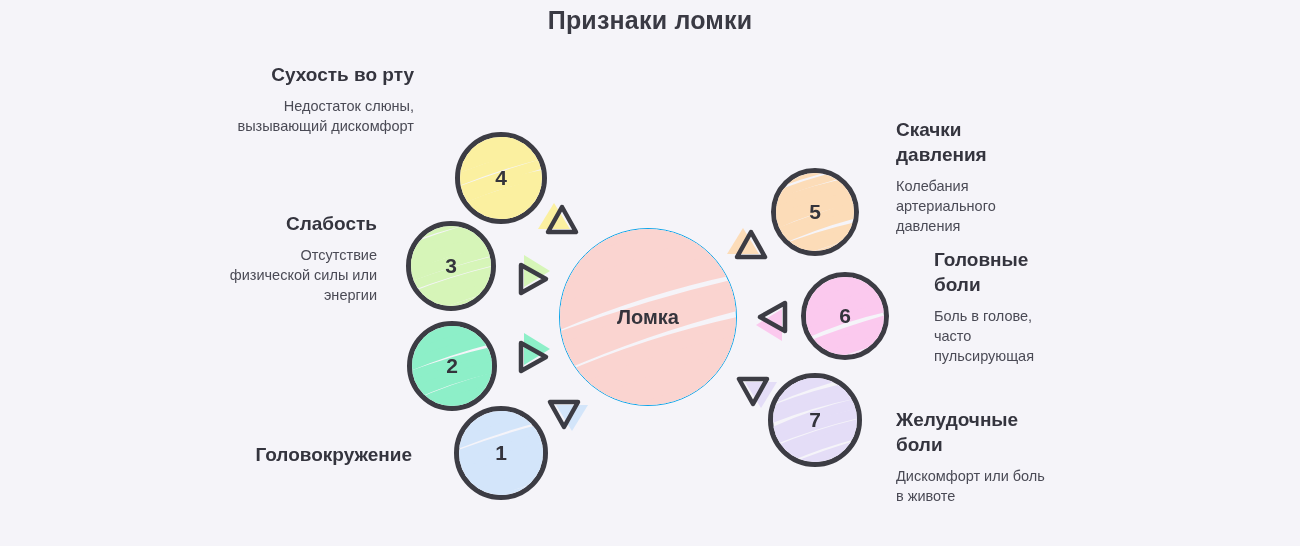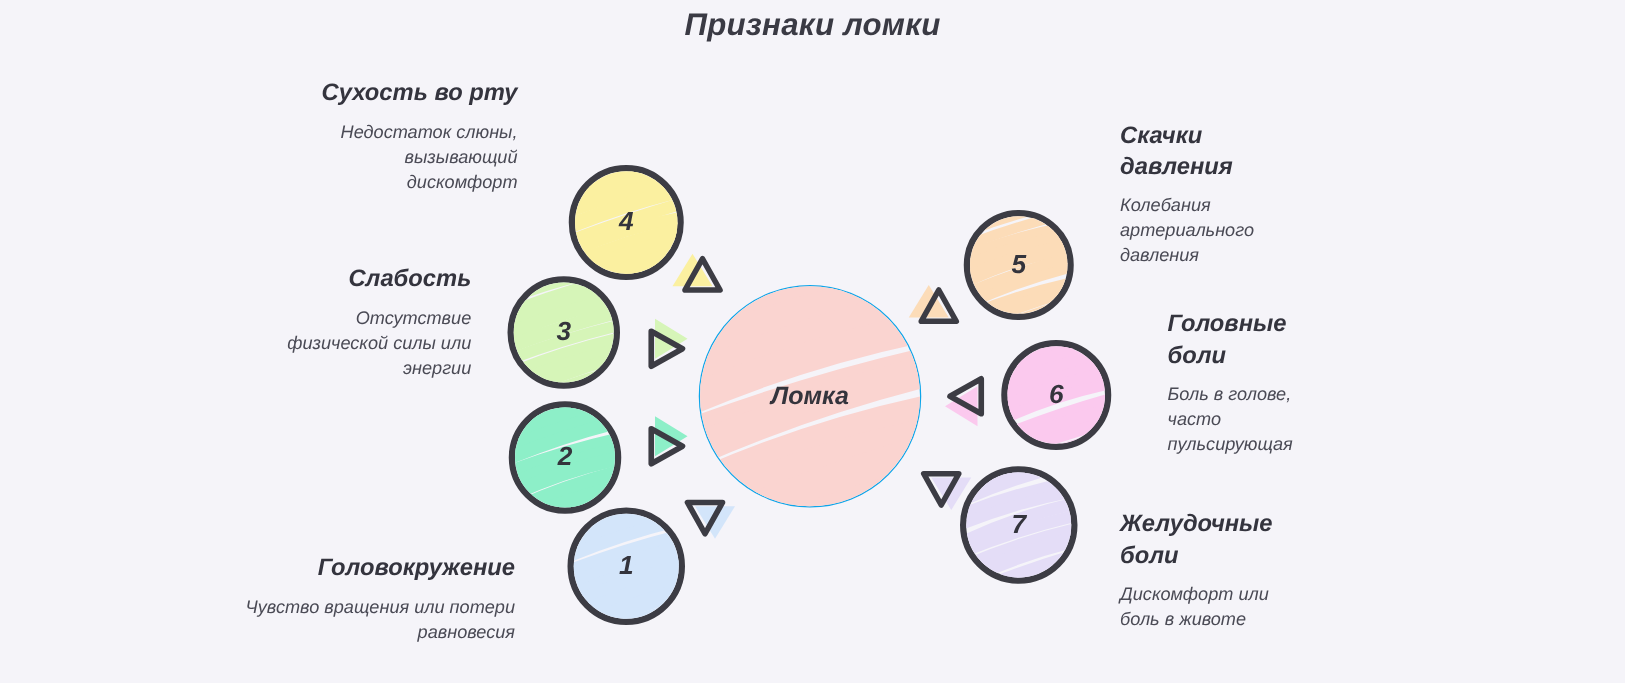--- a/index.html
+++ b/index.html
@@ -12,21 +12,20 @@
     font-family: "Liberation Sans", "DejaVu Sans", sans-serif;
     color: #3c3c46;
     overflow: hidden;
     position: relative;
   }
 
   #stage {
     position: relative;
     width: 1300px;
     height: 426px;
-    font-style: italic;
   }
 
   
   .title {
     position: absolute;
     top: 6px;
     left: 0;
     width: 1300px;
     text-align: center;
     font-size: 25px;
@@ -312,25 +311,24 @@
         <div class="lb-desc">Недостаток слюны, вызывающий дискомфорт</div>
       </div>
       <div class="label-block left-col" style="left: 222px; top: 211px; width: 155px;">
         <div class="lb-title">Слабость</div>
         <div class="lb-desc">Отсутствие физической силы или энергии</div>
       </div>
       <div class="label-block left-col" style="left: 200px; top: 345px; width: 157px;">
       </div>
       <div class="label-block left-col" style="left: 196px; top: 442px; width: 216px;">
         <div class="lb-title">Головокружение</div>
-        <div class="lb-desc">Чувство вращения или потери равновесия</div>
       </div>
     </div>
   <div id="right-layer">
-      <div class="label-block right-col" style="left: 896px; top: 96px; width: 130px;">
+      <div class="label-block right-col" style="left: 896px; top: 117px; width: 130px;">
         <div class="lb-title">Скачки давления</div>
         <div class="lb-desc">Колебания артериального давления</div>
       </div>
       <div class="label-block right-col" style="left: 934px; top: 247px; width: 125px;">
         <div class="lb-title">Головные боли</div>
         <div class="lb-desc">Боль в голове, часто пульсирующая</div>
       </div>
       <div class="label-block right-col" style="left: 896px; top: 407px; width: 150px;">
         <div class="lb-title">Желудочные боли</div>
         <div class="lb-desc">Дискомфорт или боль в животе</div>

